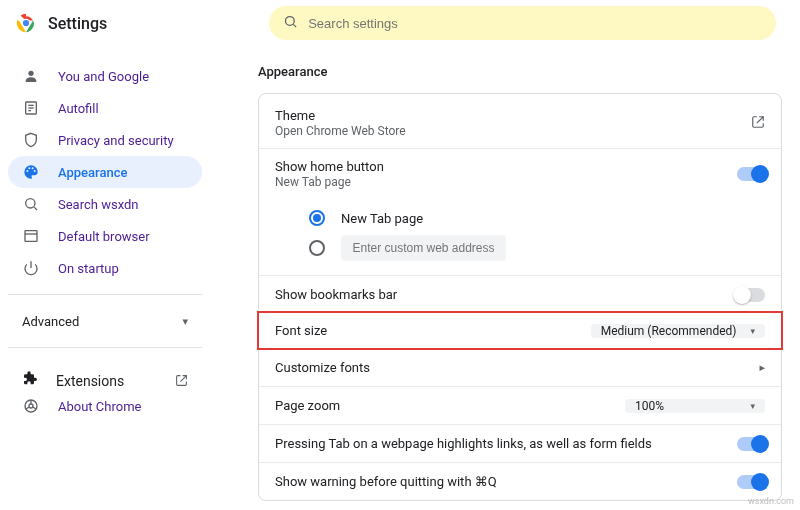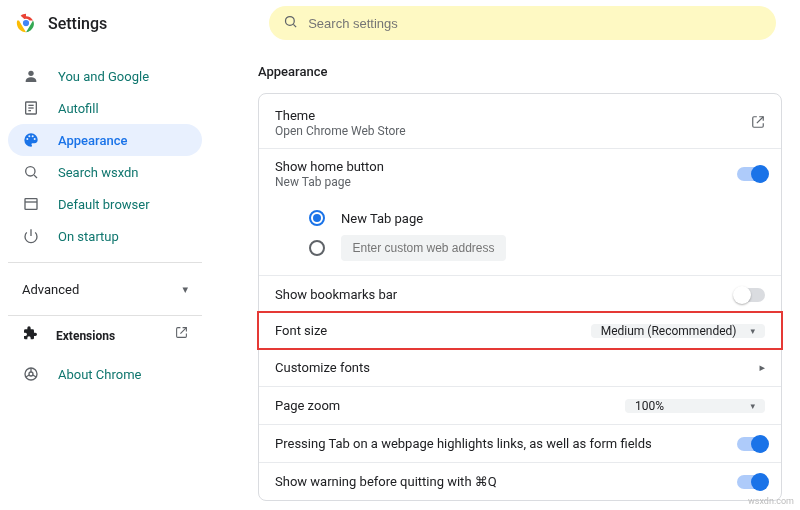--- a/index.html
+++ b/index.html
@@ -56,21 +56,21 @@
     border-right: none;
   }
   .nav-item {
     display: flex;
     align-items: center;
     gap: 18px;
     height: 32px;
     padding: 0 14px;
     border-radius: 16px;
     font-size: 13px;
-    color: #0f766e;
+    color: #4c1d95;
     cursor: pointer;
   }
   .nav-item .ico { width: 18px; color: #5f6368; display: flex; align-items: center; justify-content: center; }
   .nav-item.active {
     background: #e8f0fe;
     color: #1a73e8;
     font-weight: 500;
   }
   .nav-item.active .ico { color: #1a73e8; }
   .sidebar-sep { border: none; border-top: 1px solid #e0e0e0; margin: 10px 0; }
@@ -79,26 +79,25 @@
     align-items: center;
     justify-content: space-between;
     padding: 0 14px;
     height: 32px;
     font-size: 13px;
     color: #202124;
     cursor: pointer;
   }
   .ext-row {
     display: flex;
-    align-items: flex-start;
+    align-items: flex-end;
     justify-content: space-between;
     padding: 0 14px;
     height: 32px;
-    font-size: 12px;
-    font-weight: bold;
+    font-size: 14px;
   }
   .ext-left { display: flex; align-items: center; gap: 18px; }
   .ext-open-icon { color: #5f6368; }
 
   
   .main {
     flex: 1;
     padding: 18px 18px 0 48px;
     overflow-y: auto;
   }
@@ -232,20 +231,28 @@
         <span class="ico">
           <svg width="16" height="16" viewBox="0 0 24 24" fill="none" stroke="currentColor" stroke-width="2">
               <rect x="4" y="3" width="16" height="18" rx="1"></rect>
               <line x1="8" y1="8" x2="16" y2="8"></line>
               <line x1="8" y1="12" x2="16" y2="12"></line>
               <line x1="8" y1="16" x2="12" y2="16"></line>
             </svg>
         </span>
         <span>Autofill</span>
       </div>
+      <div class="nav-item">
+        <span class="ico">
+          <svg width="16" height="16" viewBox="0 0 24 24" fill="none" stroke="currentColor" stroke-width="2">
+              <path d="M12 2l8 3v6c0 5-3.5 9.5-8 11-4.5-1.5-8-6-8-11V5l8-3z"></path>
+            </svg>
+        </span>
+        <span>Privacy and security</span>
+      </div>
       <div class="nav-item active">
         <span class="ico">
           <svg width="16" height="16" viewBox="0 0 24 24" fill="currentColor">
               <path d="M12 2a10 10 0 000 20c1 0 1.5-.8 1.5-1.5 0-.4-.2-.8-.4-1.1-.3-.3-.4-.7-.4-1.1 0-.9.8-1.5 1.7-1.5H17a5 5 0 005-5c0-5-4.5-9.8-10-9.8zM6.5 12a1.5 1.5 0 110-3 1.5 1.5 0 010 3zm3-4a1.5 1.5 0 110-3 1.5 1.5 0 010 3zm5 0a1.5 1.5 0 110-3 1.5 1.5 0 010 3zm3 4a1.5 1.5 0 110-3 1.5 1.5 0 010 3z"></path>
             </svg>
         </span>
         <span>Appearance</span>
       </div>
       <div class="nav-item">
         <span class="ico">

